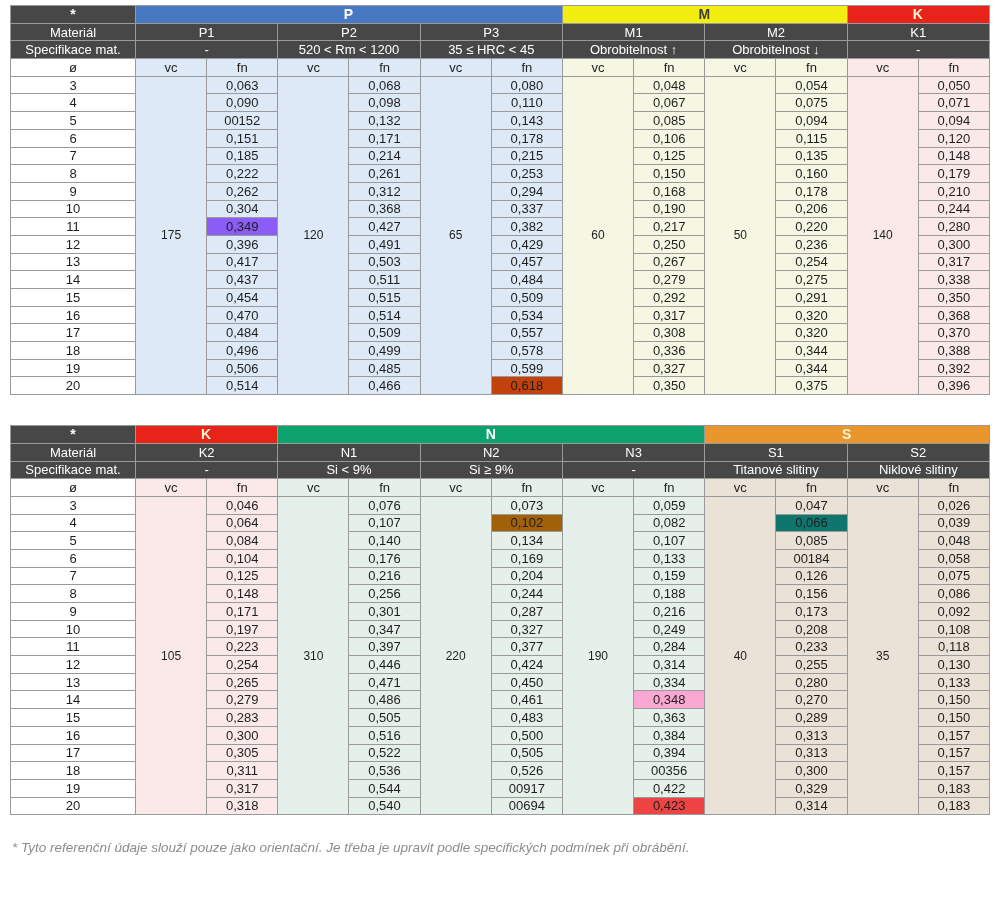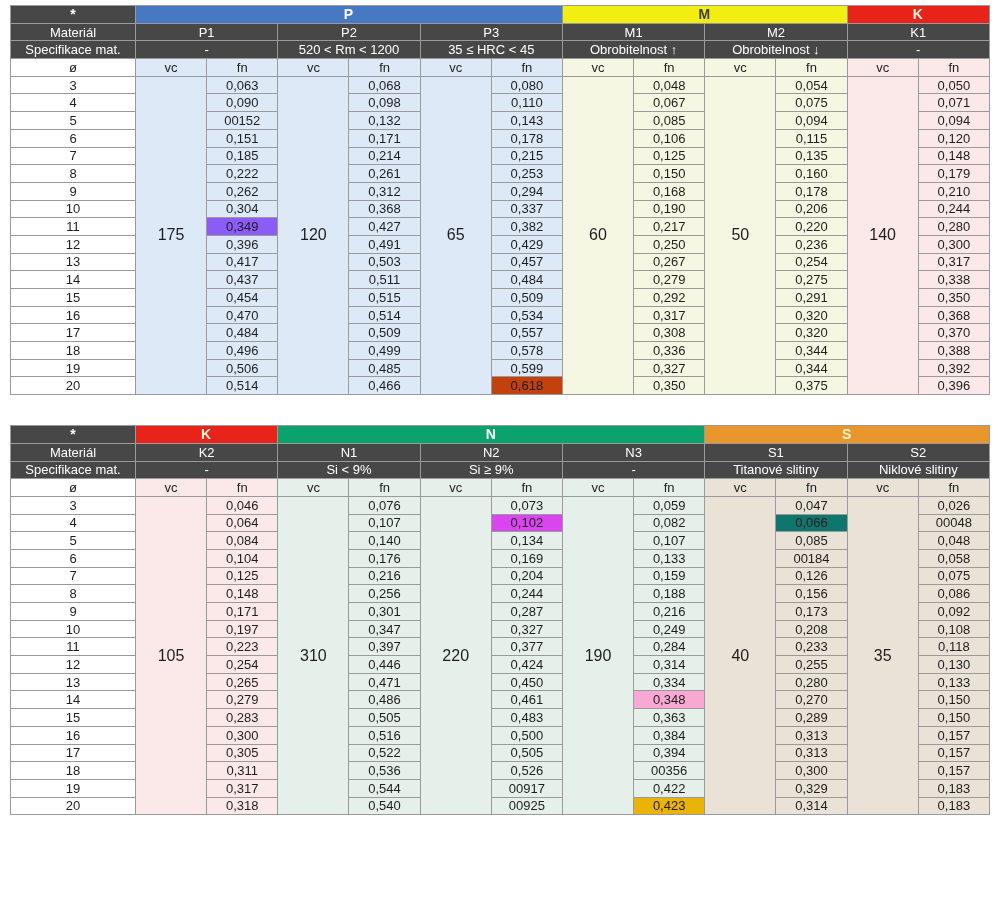--- a/index.html
+++ b/index.html
@@ -23,21 +23,21 @@
     font-weight: normal;
     line-height: 1;
     white-space: nowrap;
     overflow: hidden;
   }
   .mtable .dark { background: #474747; color: #ffffff; }
   .mtable .group { font-weight: bold; font-size: 14px; letter-spacing: 1px; }
   .mtable .star { font-weight: bold; font-size: 14px; }
   .mtable td { color: #1e1e1e; }
   .mtable .diam, .mtable .diam-h { background: #ffffff; }
-  .mtable .vc { font-size: 16px; }
+  .mtable .vc { font-size: 12px; }
 
   .footnote {
     margin: 25px 0 0 2px;
     font-style: italic;
     color: #8c8c8c;
     font-size: 13.5px;
   }
 </style>
 </head>
 <body>
@@ -337,24 +337,24 @@
           <td style="background:#e4f0e9">0,059</td>
           <td class="vc" rowspan="18" style="background:#ebe2d7">40</td>
           <td style="background:#ebe2d7">0,047</td>
           <td class="vc" rowspan="18" style="background:#ebe2d7">35</td>
           <td style="background:#ebe2d7">0,026</td>
         </tr>
         <tr>
           <td class="diam">4</td>
           <td style="background:#fbe9e9">0,064</td>
           <td style="background:#e4f0e9">0,107</td>
-          <td style="background:#d946ef">0,102</td>
+          <td style="background:#a16207">0,102</td>
           <td style="background:#e4f0e9">0,082</td>
           <td style="background:#0f766e">0,066</td>
-          <td style="background:#ebe2d7">00048</td>
+          <td style="background:#ebe2d7">0,039</td>
         </tr>
         <tr>
           <td class="diam">5</td>
           <td style="background:#fbe9e9">0,084</td>
           <td style="background:#e4f0e9">0,140</td>
           <td style="background:#e4f0e9">0,134</td>
           <td style="background:#e4f0e9">0,107</td>
           <td style="background:#ebe2d7">0,085</td>
           <td style="background:#ebe2d7">0,048</td>
         </tr>
@@ -481,20 +481,21 @@
           <td style="background:#e4f0e9">0,544</td>
           <td style="background:#e4f0e9">00917</td>
           <td style="background:#e4f0e9">0,422</td>
           <td style="background:#ebe2d7">0,329</td>
           <td style="background:#ebe2d7">0,183</td>
         </tr>
         <tr>
           <td class="diam">20</td>
           <td style="background:#fbe9e9">0,318</td>
           <td style="background:#e4f0e9">0,540</td>
-          <td style="background:#e4f0e9">00925</td>
-          <td style="background:#eab308">0,423</td>
+          <td style="background:#e4f0e9">00694</td>
+          <td style="background:#ef4444">0,423</td>
           <td style="background:#ebe2d7">0,314</td>
           <td style="background:#ebe2d7">0,183</td>
         </tr>
       </tbody>
     </table>
+  <p class="footnote">* Tyto referenční údaje slouží pouze jako orientační. Je třeba je upravit podle specifických podmínek při obrábění.</p>
 </div>
 
 </body></html>

